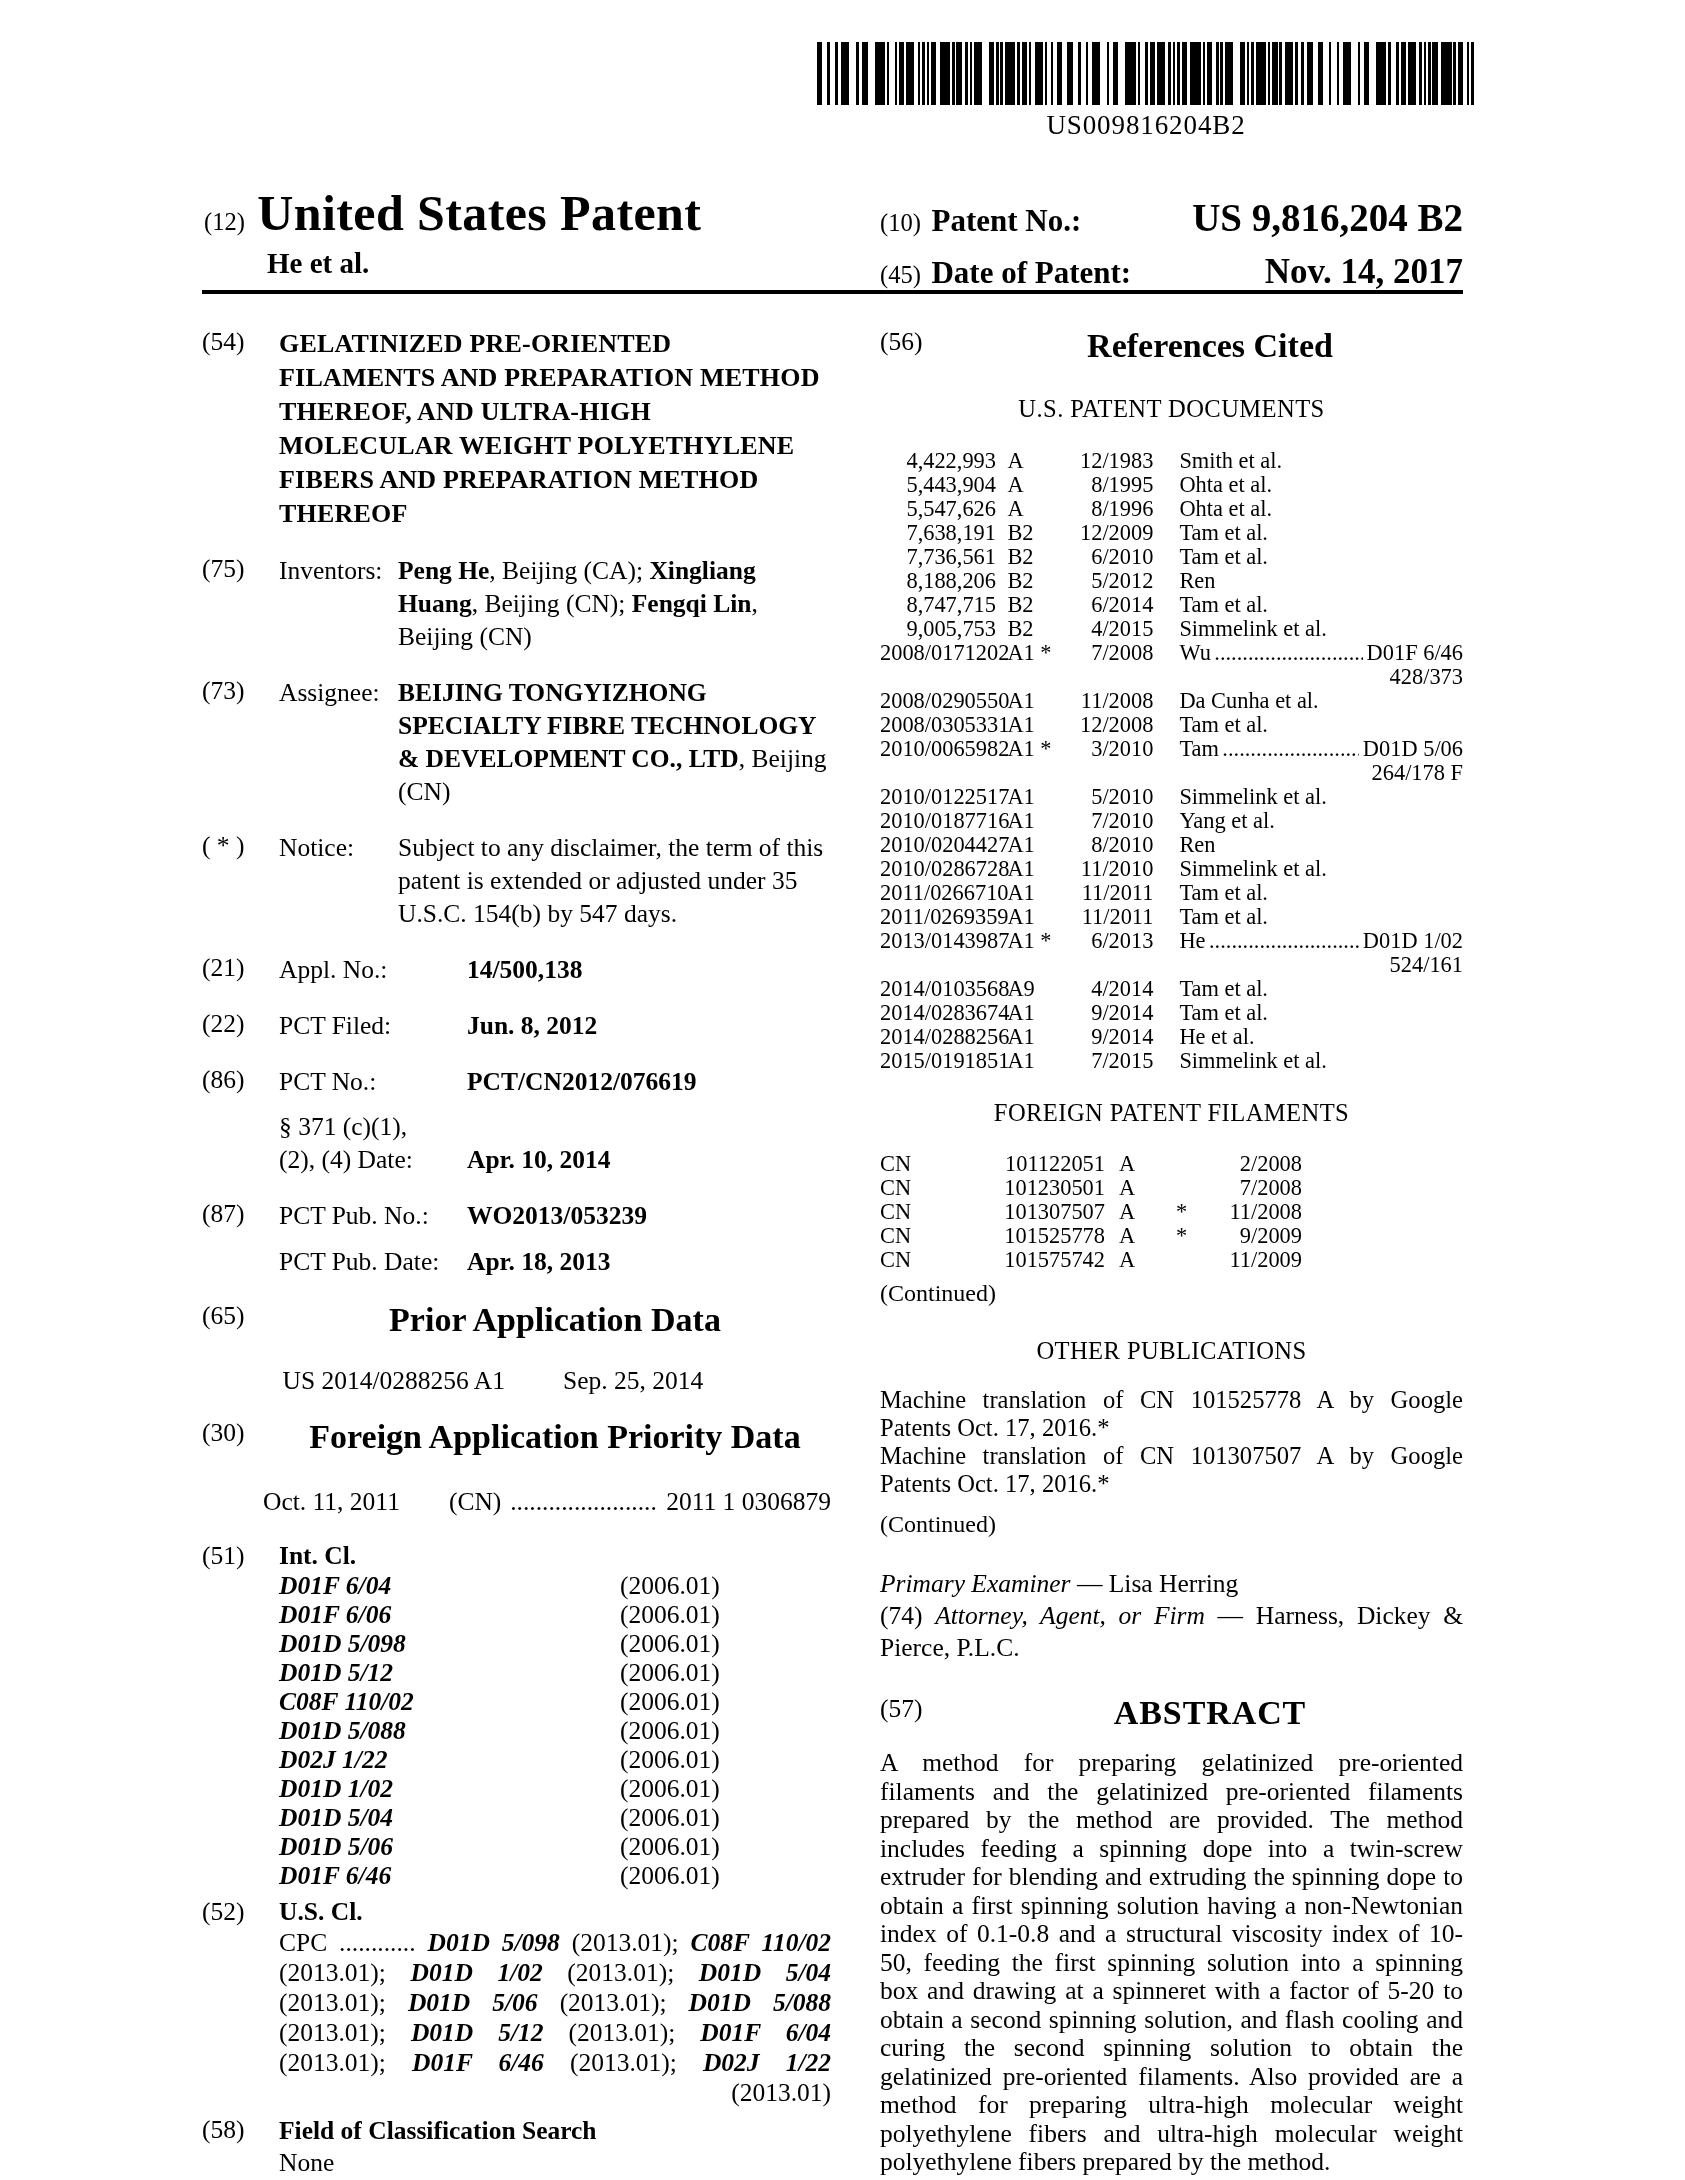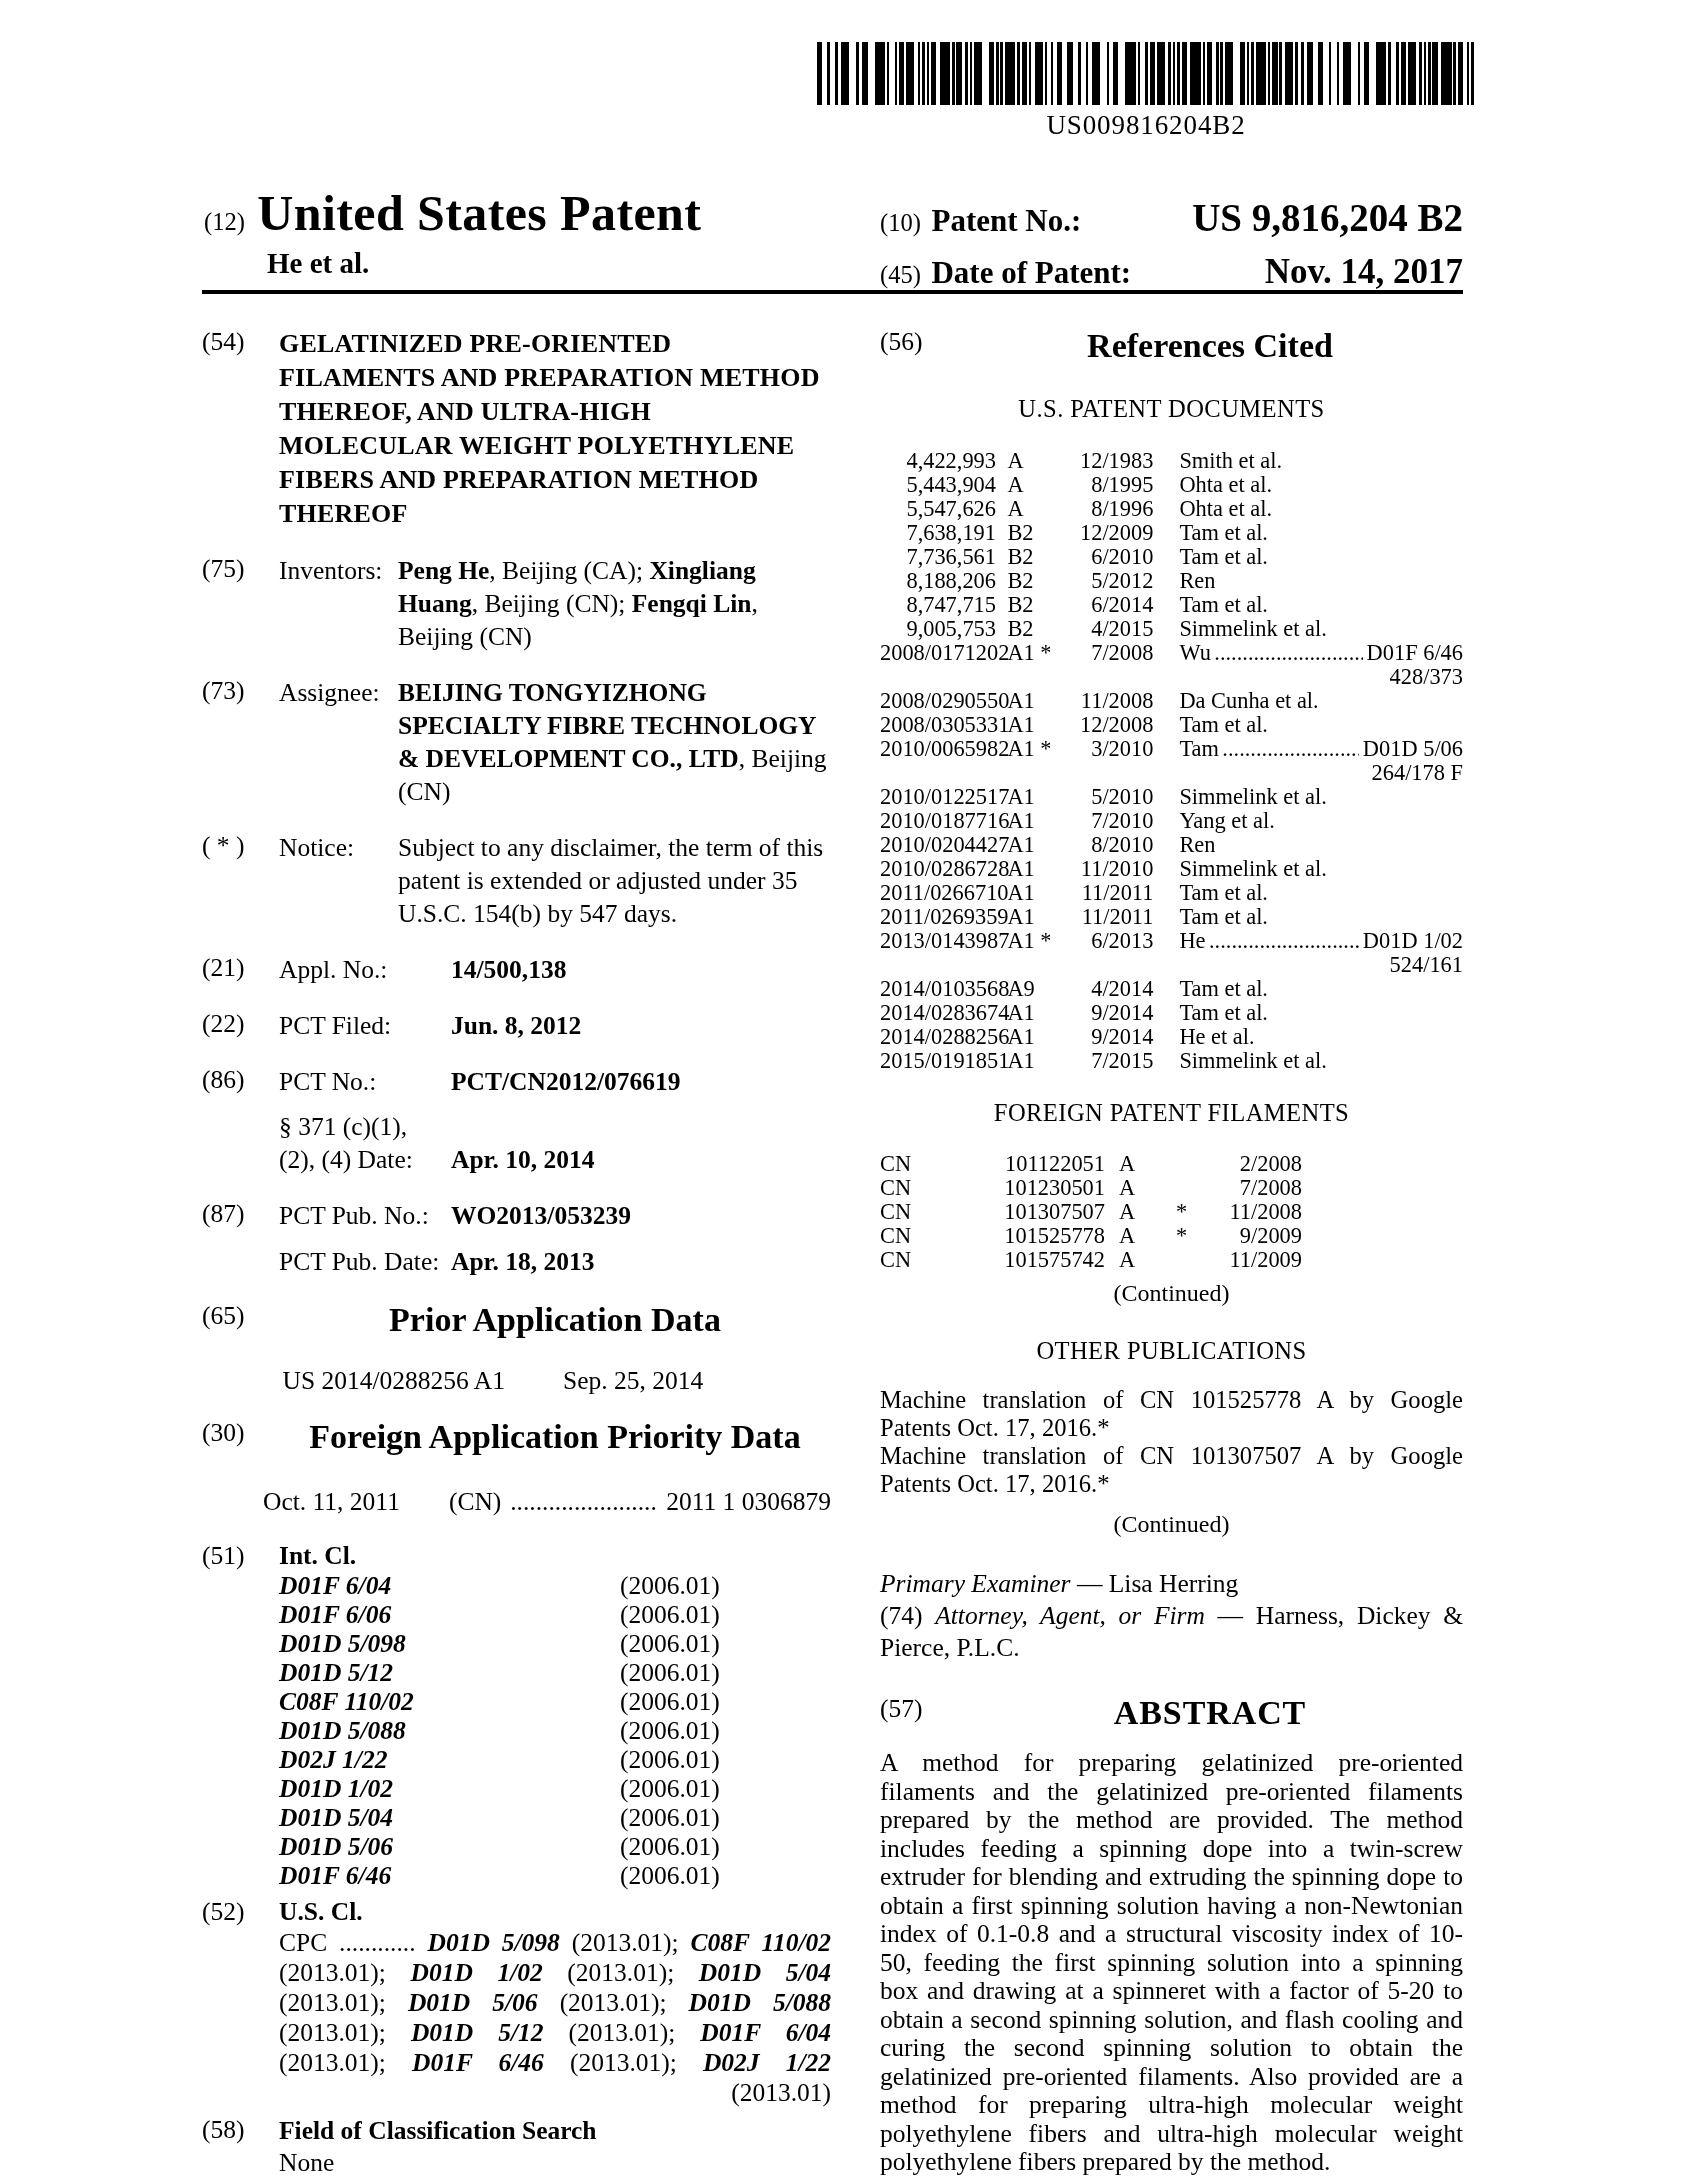--- a/index.html
+++ b/index.html
@@ -32,21 +32,21 @@
   .rule{position:absolute;left:202px;top:290px;width:1261px;height:3.5px;background:#000;}
 
   
   .col-left{position:absolute;left:202px;top:327px;width:629px;}
   .col-right{position:absolute;left:880px;top:327px;width:583px;}
 
   .sec{display:grid;grid-template-columns:77px 1fr;margin-bottom:23px;}
   .code{font-size:25.5px;}
   .title54{font-weight:bold;font-size:26px;line-height:34px;letter-spacing:0.2px;}
   .kv{display:grid;grid-template-columns:119px 1fr;line-height:33px;}
-  .kv.wide{grid-template-columns:172px 1fr;}
+  .kv.wide{grid-template-columns:172px 1fr;gap:16px;}
   .kv .val{line-height:33px;}
   .mt14{margin-top:12.3px;}
   .center-head{font-weight:bold;text-align:center;font-size:34px;}
   .pubrow{display:flex;padding-left:3.5px;margin-top:26px;line-height:32px;}
   .pubrow .gap{width:58px;}
   .prio-row{grid-column:1 / 3;display:flex;padding-left:61px;margin-top:30px;line-height:32px;}
   .prio-row .dots{flex:1;overflow:hidden;white-space:nowrap;margin:0 8.8px;}
   .intcl-row{display:grid;grid-template-columns:341px 1fr;line-height:29px;}
   .intcl-code{font-weight:bold;font-style:italic;}
   .cpc{text-align:justify;text-align-last:right;line-height:30px;margin-top:1.8px;}
@@ -63,21 +63,21 @@
   .us-row .rnm{flex:1;padding-left:26px;display:flex;overflow:hidden;}
   .us-row .dots{flex:1;overflow:hidden;white-space:nowrap;margin:0 3.5px;text-align:left;}
   .cls2{text-align:right;line-height:24px;}
   .ftable{font-size:22.4px;margin-top:24.6px;}
   .f-row{display:flex;line-height:24px;}
   .f-row .fc{width:107px;}
   .f-row .fn{width:118px;text-align:right;}
   .f-row .fk{width:46px;padding-left:14px;}
   .f-row .fs{width:33px;text-align:center;}
   .f-row .fd{width:104px;text-align:right;}
-  .continued{text-align:center;margin:8.8px 0 30px 0;font-size:24px;}
+  .continued{margin:8.8px 0 30px 0;font-size:24px;}
   .pubitem{font-size:24.6px;line-height:28px;text-align:justify;}
   .examiner{margin-top:21px;font-size:25.5px;line-height:32px;}
   .attorney{font-size:25.5px;line-height:32px;text-align:justify;}
   .abs-head{display:grid;grid-template-columns:77px 1fr;margin:30px 0 17.6px 0;}
   .abs-head .center-head{letter-spacing:0.9px;}
   .abstract{font-size:25.5px;line-height:28.5px;text-align:justify;}
 </style>
 </head>
 <body>
 

